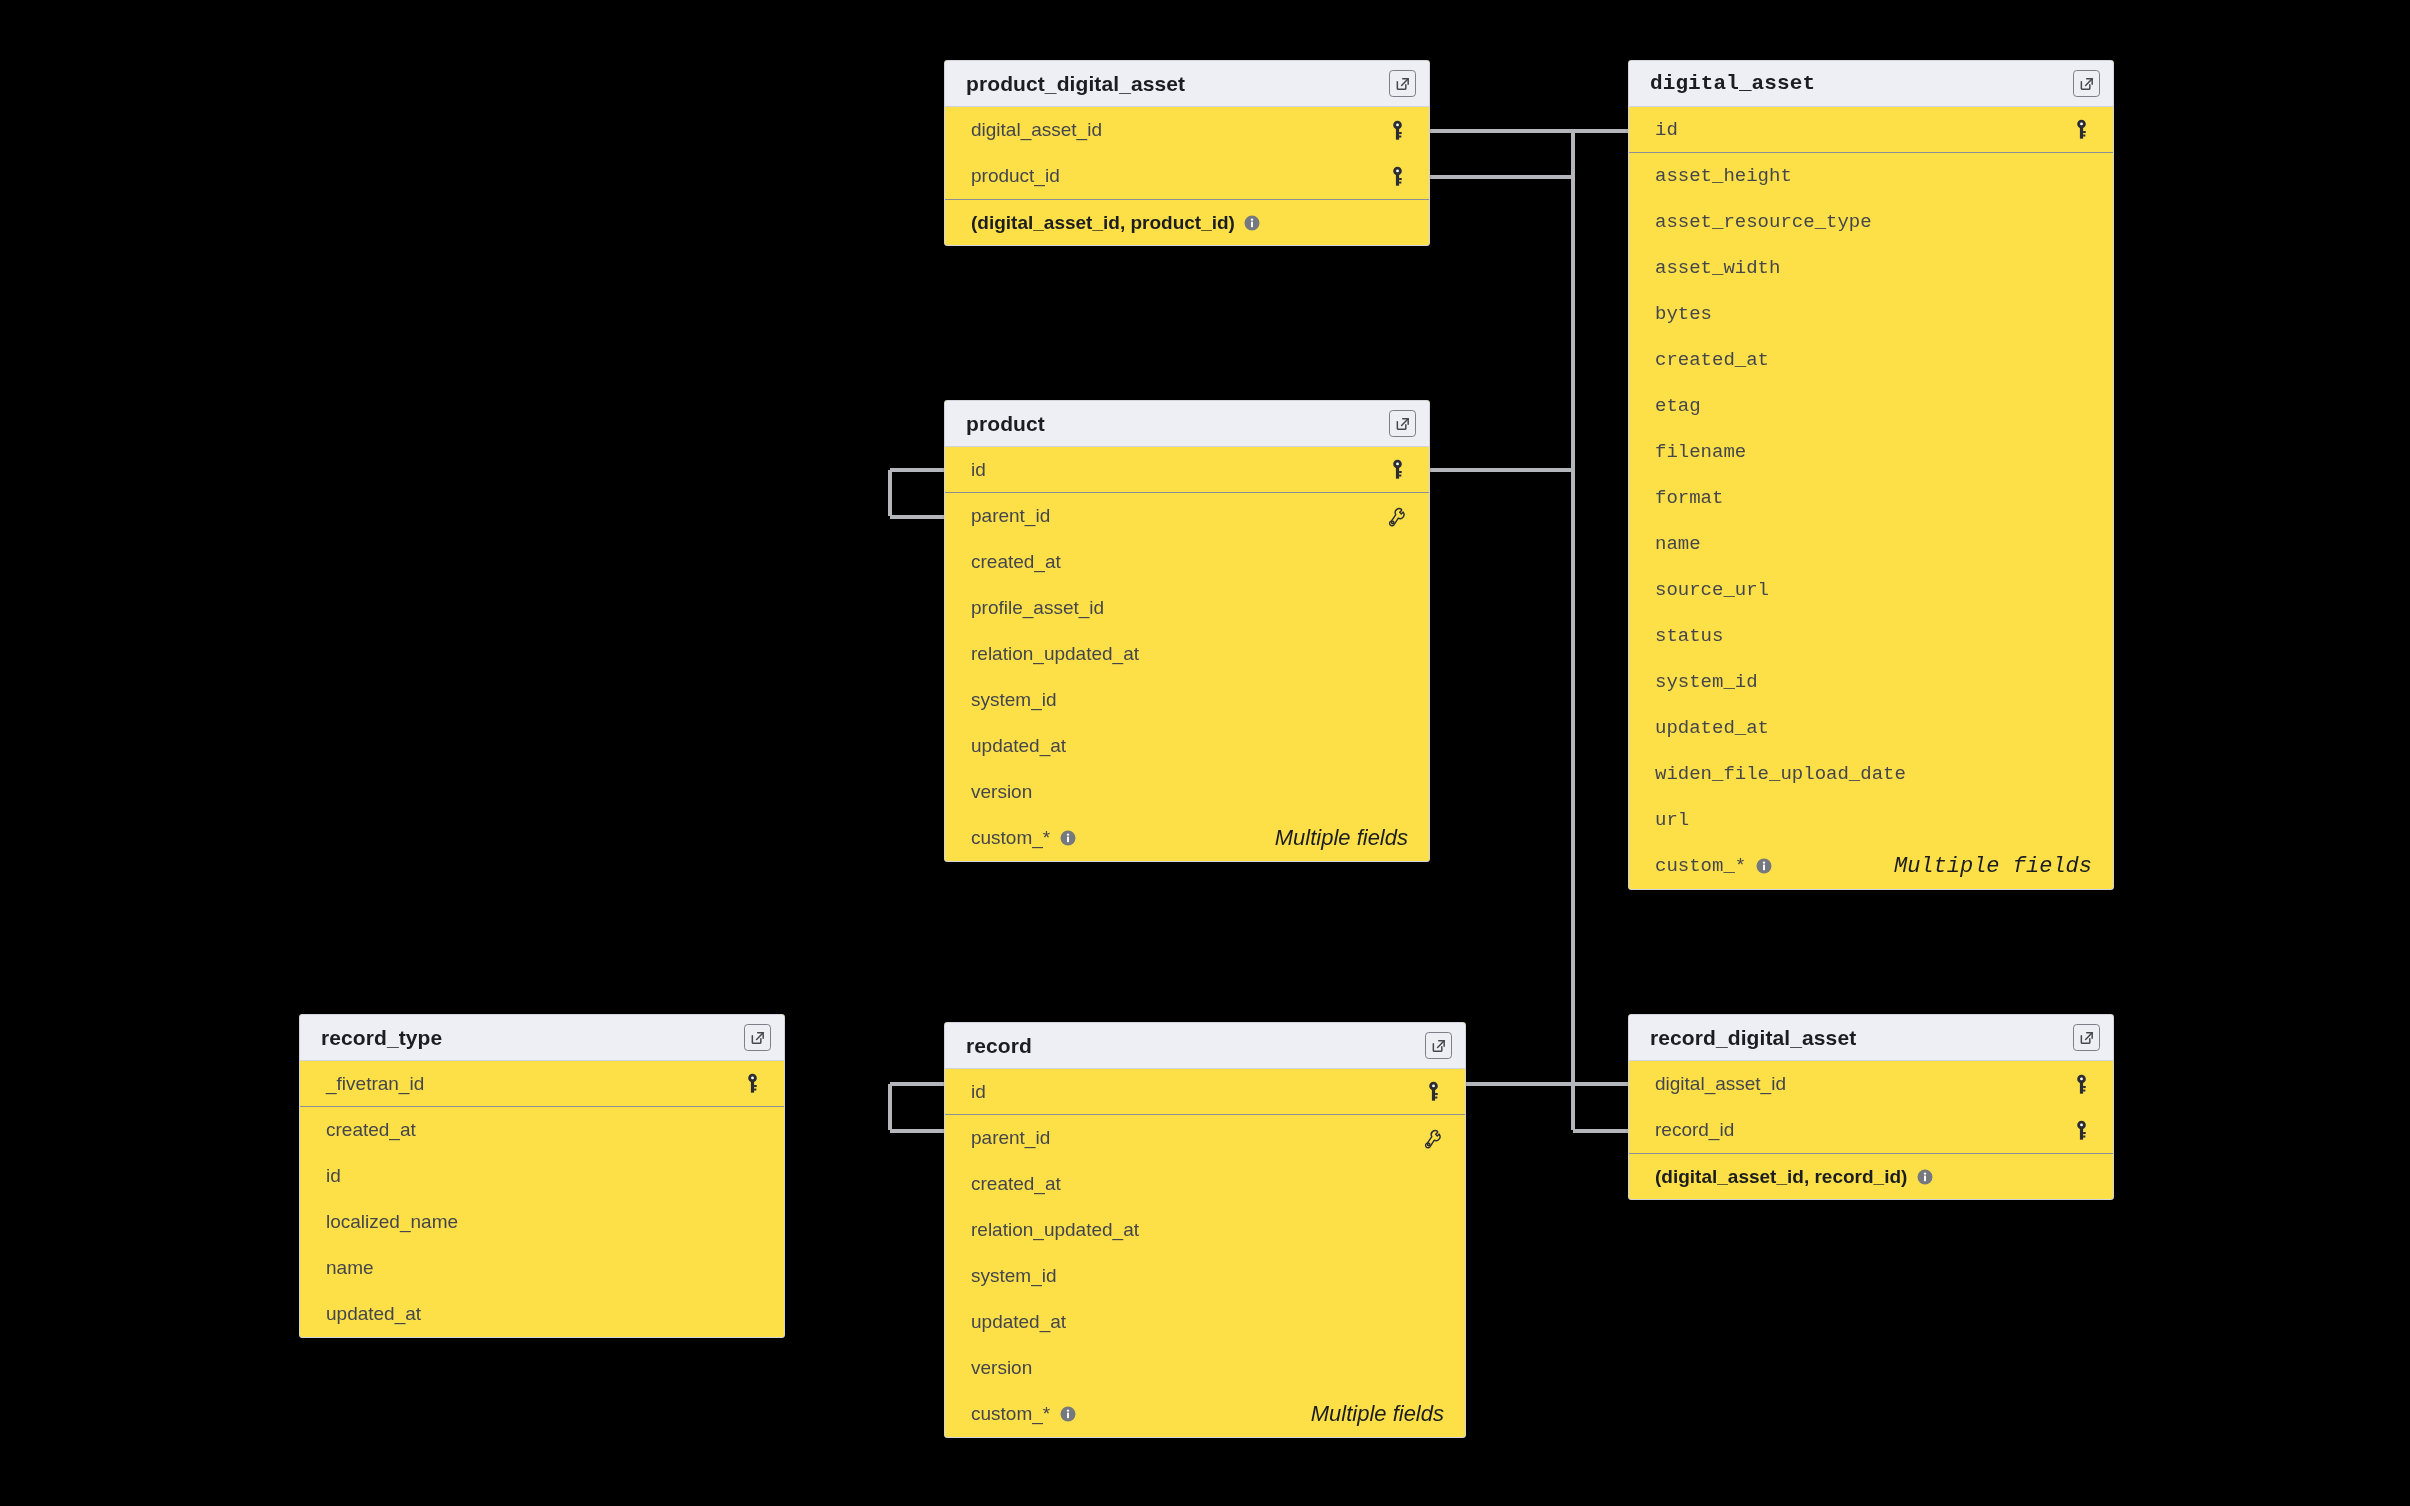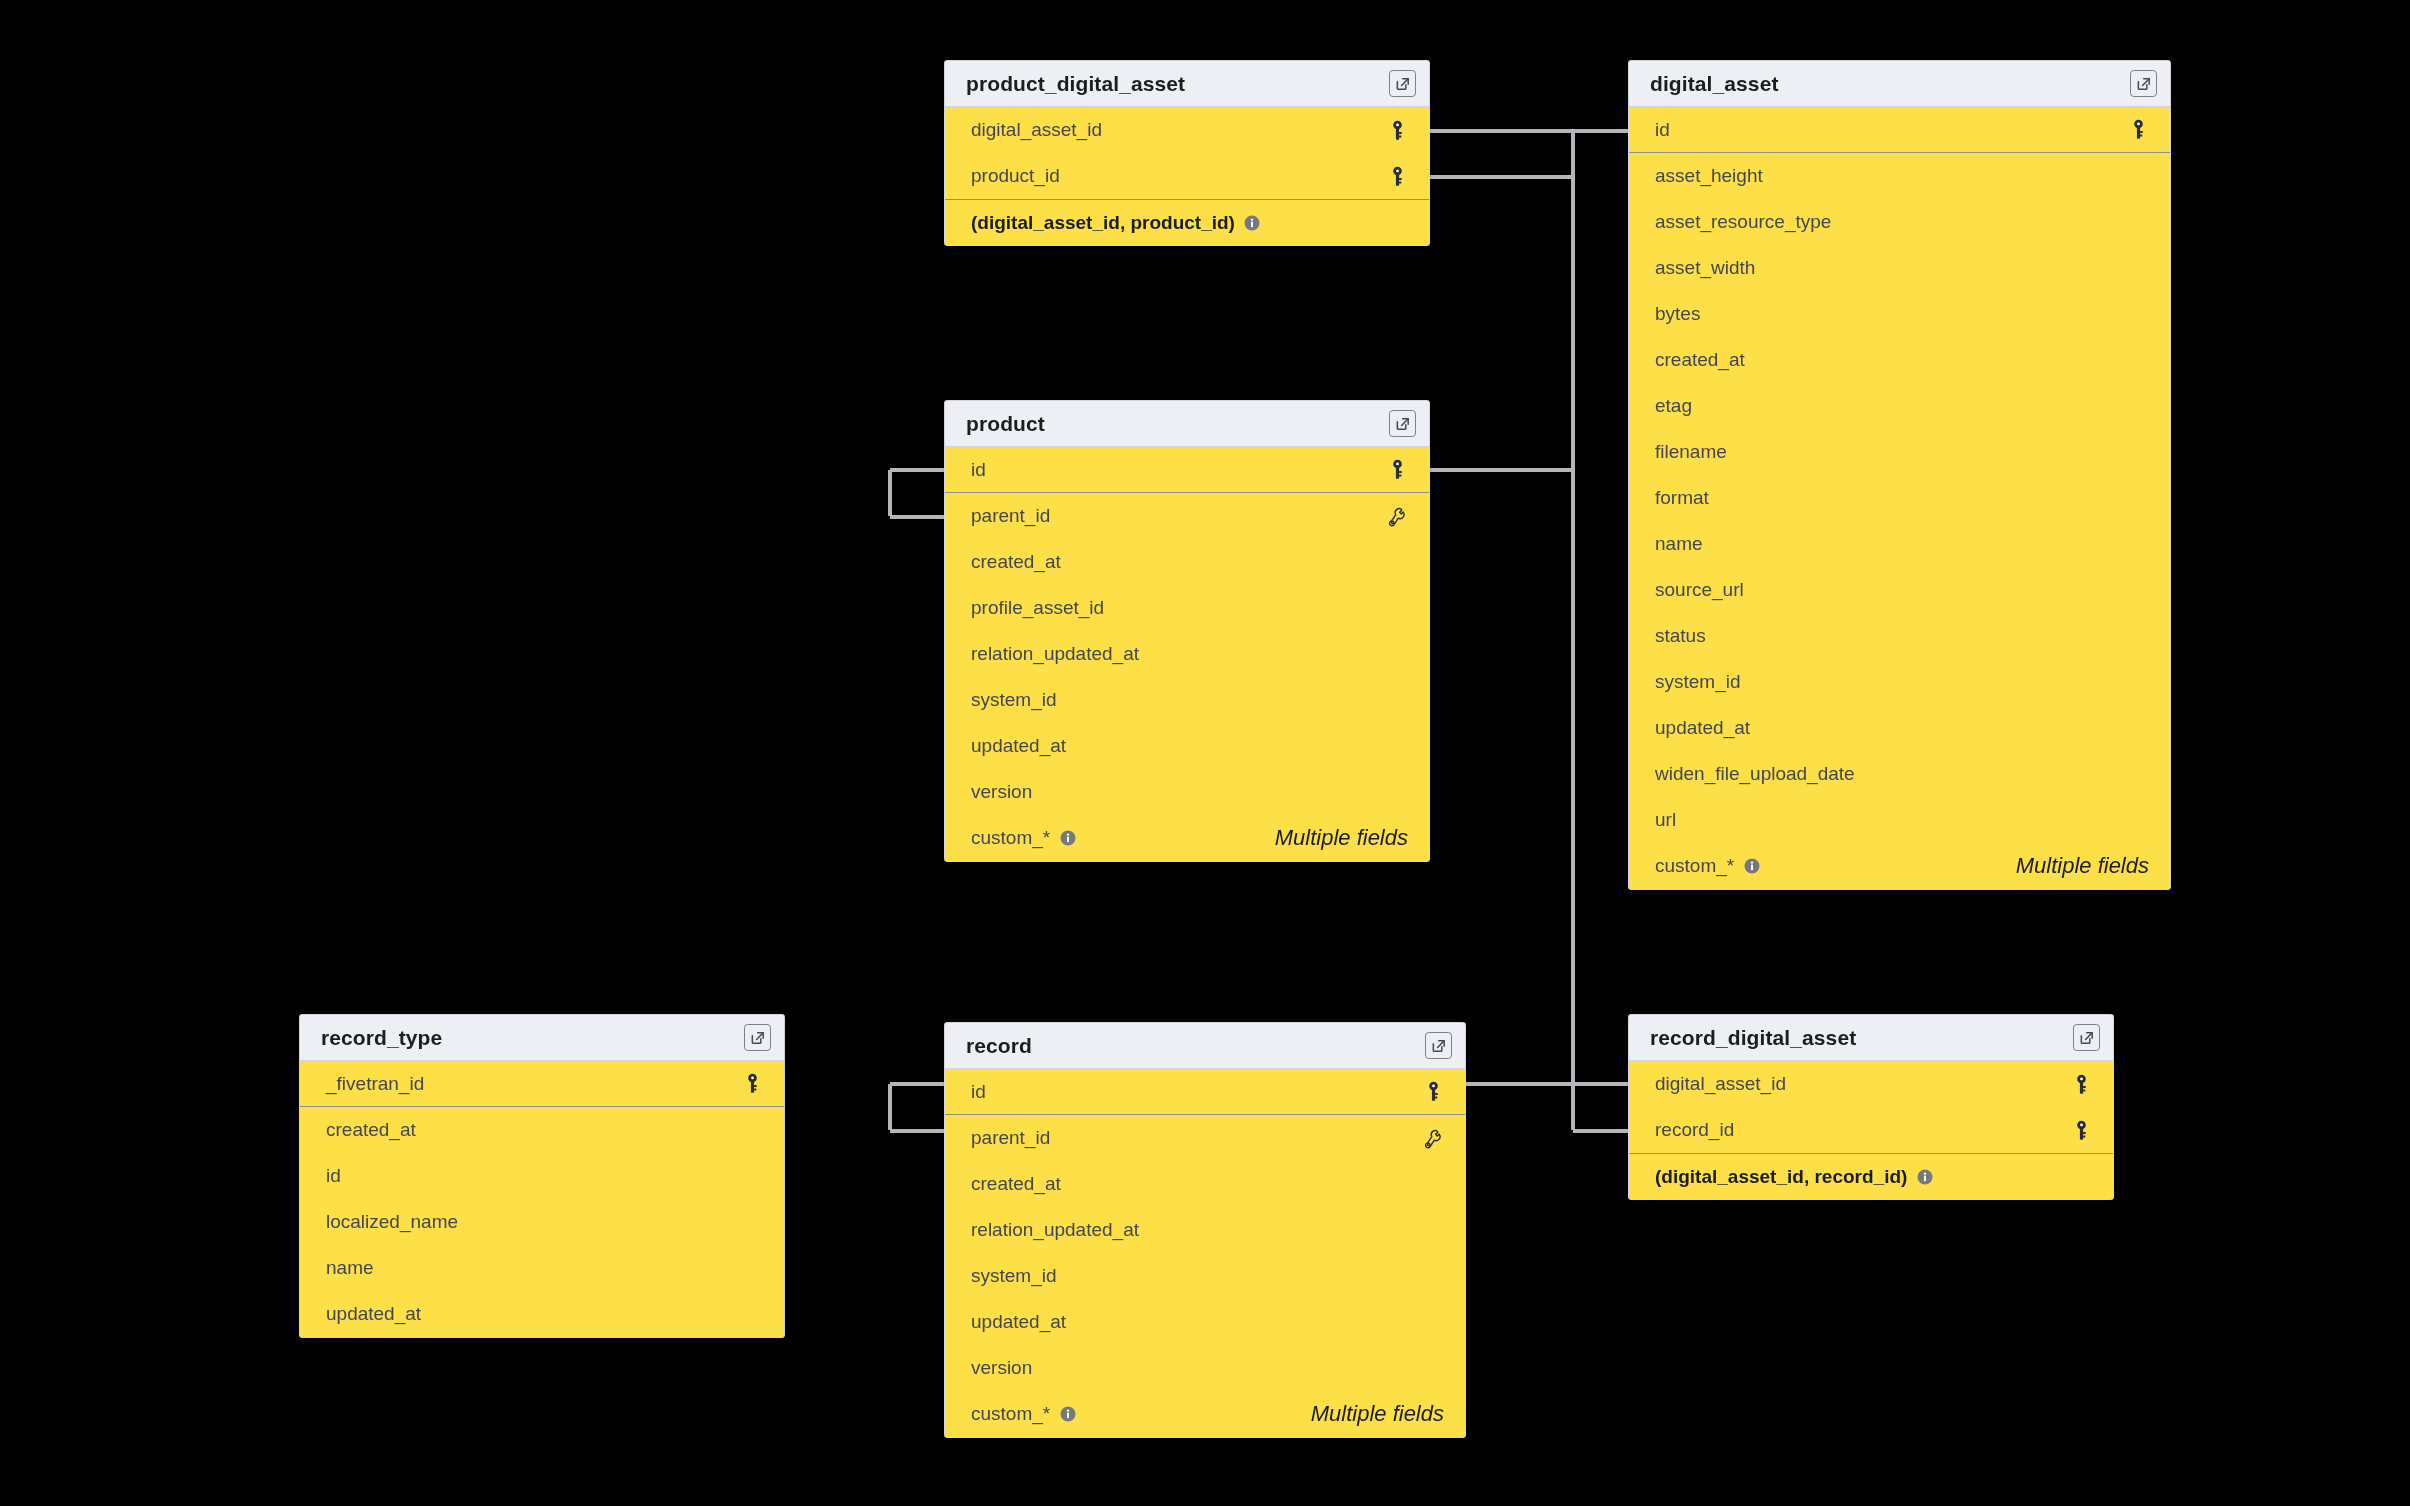--- a/index.html
+++ b/index.html
@@ -143,21 +143,21 @@
           <span class="info-ico">
             <svg width="16" height="16" viewBox="0 0 17 17">
               <circle cx="8.5" cy="8.5" r="8" fill="#76787f"></circle>
               <circle cx="8.5" cy="4.9" r="1.25" fill="#ffffff"></circle>
               <rect x="7.45" y="7.0" width="2.1" height="6.0" rx="0.5" fill="#ffffff"></rect>
             </svg>
           </span>
           <span class="spacer"></span>
         </div>
       </div>
-      <div class="table-card" style="left: 1628px; top: 60px; width: 543px;">
+      <div class="table-card" style="left: 1628px; top: 60px; width: 486px; font-family: Liberation Mono, monospace;">
         <div class="table-header">
           <span class="table-title">digital_asset</span>
           <span class="open-btn">
             <svg width="16" height="16" viewBox="0 0 17 17">
               <path d="M2.5 6.2 V13.2 A1 1 0 0 0 3.5 14.2 H10.5 A1 1 0 0 0 11.5 13.2 V9.2" fill="none" stroke="#46484f" stroke-width="1.6" stroke-linecap="round"></path>
               <path d="M8.2 3.0 H14.0 V8.8" fill="none" stroke="#46484f" stroke-width="1.6" stroke-linecap="round" stroke-linejoin="round"></path>
               <path d="M14.0 3.0 L7.0 10.0" fill="none" stroke="#46484f" stroke-width="1.6" stroke-linecap="round"></path>
             </svg>
           </span>
         </div>

